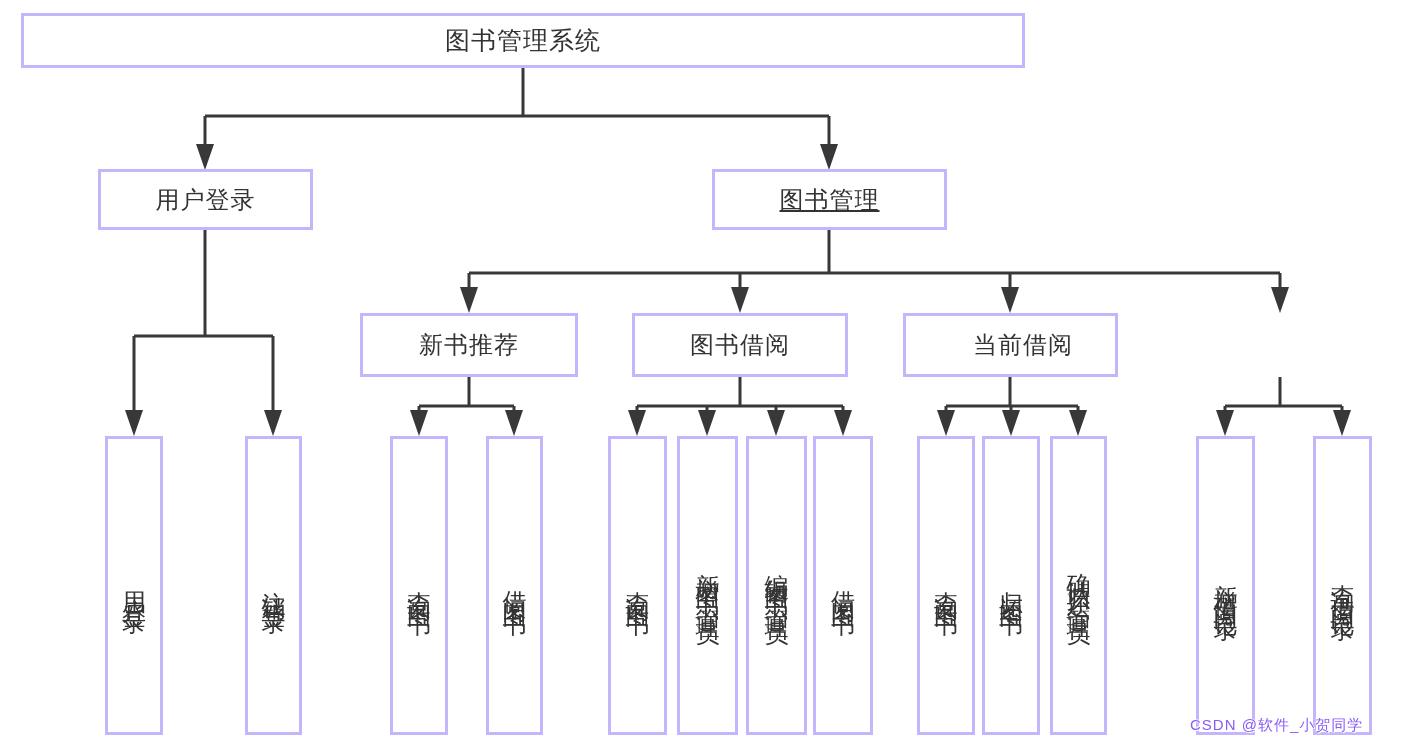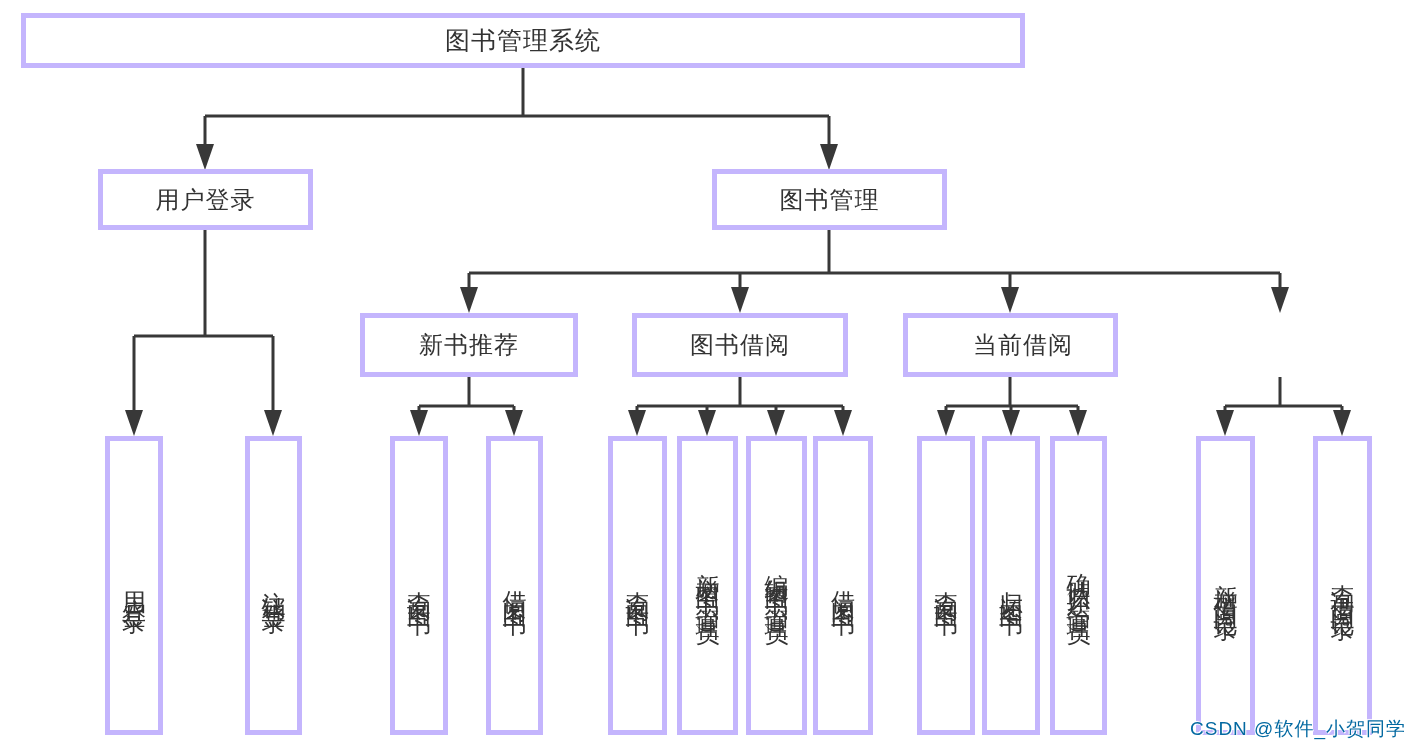--- a/index.html
+++ b/index.html
@@ -8,42 +8,42 @@
     width:1405px;height:747px;
     background:#ffffff;
     font-family:"Liberation Sans","DejaVu Sans",sans-serif;
     overflow:hidden;
   }
   #connectors{position:absolute;left:0;top:0;z-index:0;}
   .node{
     position:absolute;
     box-sizing:border-box;
     background:#ffffff;
-    border:5px solid #c4b5fd;
+    border:3px solid #c4b5fd;
     color:#333333;
     display:flex;
     align-items:center;
     justify-content:center;
     z-index:1;
   }
   .h-node{font-size:24px;letter-spacing:1px;line-height:1;}
   .root-node{font-size:25px;}
   .v-node{
     writing-mode:vertical-rl;
     text-orientation:mixed;
     font-size:24px;
     line-height:1;
     letter-spacing:7px;
   }
   #watermark{
     position:absolute;
     left:1190px;top:716px;
     z-index:3;
-    font-size:19px;
-    color:#0369a1;
+    font-size:15px;
+    color:#8b5cf6;
     letter-spacing:1px;
     white-space:nowrap;
     text-shadow:0 0 2px #ffffff,1px 1px 0 #ffffff,-1px -1px 0 #ffffff;
   }
 </style>
 </head>
 <body>
 
 <div id="canvas">
 
@@ -74,21 +74,21 @@
       <polygon points="1002,410 1020,410 1011,436"></polygon>
       <polygon points="1069,410 1087,410 1078,436"></polygon>
       <polygon points="1216,410 1234,410 1225,436"></polygon>
       <polygon points="1333,410 1351,410 1342,436"></polygon>
     </g>
   </svg>
 
   <div class="node h-node root-node" style="left:21px;top:13px;width:1004px;height:55px;">图书管理系统</div>
 
   <div class="node h-node" style="left:98px;top:169px;width:215px;height:61px;">用户登录</div>
-  <div class="node h-node" style="left:712px;top:169px;width:235px;height:61px;">图书管理</div>
+  <div class="node h-node" style="left:712px;top:169px;width:235px;height:61px;text-decoration:underline;">图书管理</div>
 
   <div class="node h-node" style="left:360px;top:313px;width:218px;height:64px;">新书推荐</div>
   <div class="node h-node" style="left:632px;top:313px;width:216px;height:64px;">图书借阅</div>
   <div class="node h-node" style="left:903px;top:313px;width:215px;height:64px;padding-left:25px;">当前借阅</div>
 
   <div class="node v-node" style="left:105px;top:436px;width:58px;height:299px;">用户登录</div>
   <div class="node v-node" style="left:245px;top:436px;width:57px;height:299px;">注销登录</div>
 
   <div class="node v-node" style="left:390px;top:436px;width:58px;height:299px;">查询图书</div>
   <div class="node v-node" style="left:486px;top:436px;width:57px;height:299px;">借阅图书</div>

